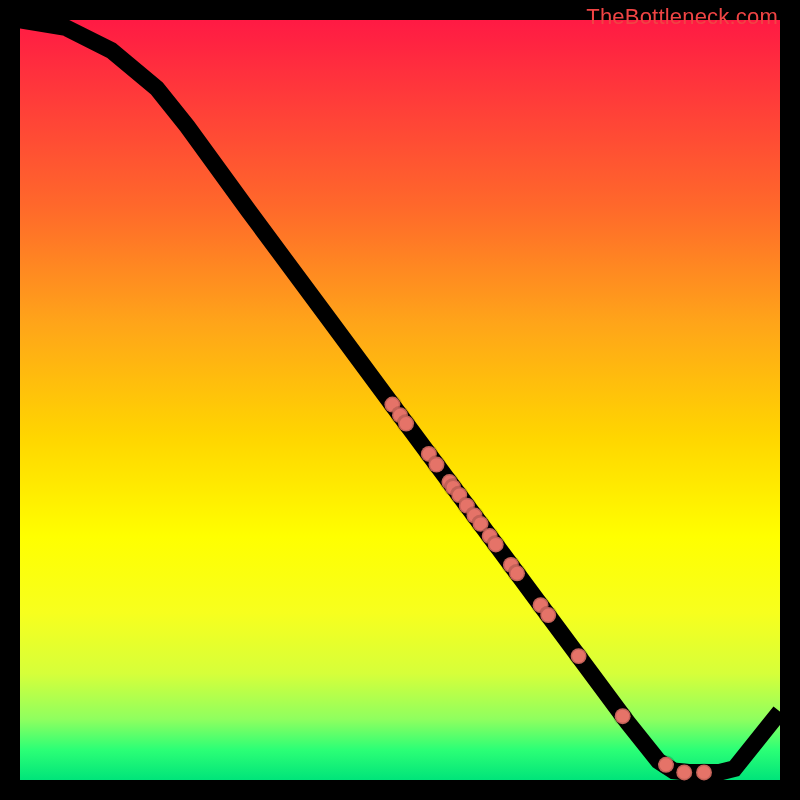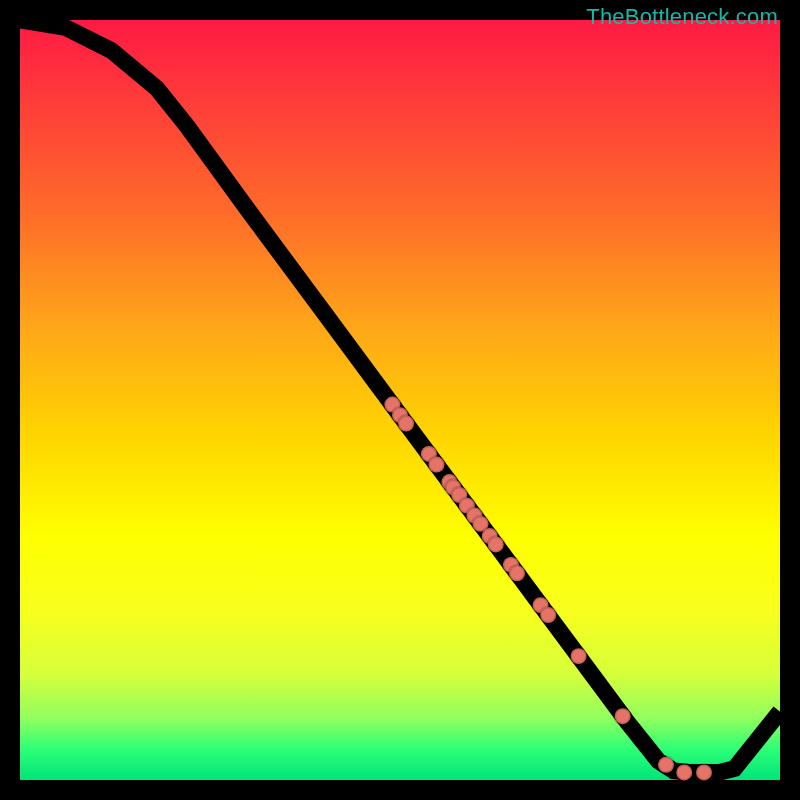--- a/index.html
+++ b/index.html
@@ -28,21 +28,21 @@
       #d6ff3a 86%,
       #8fff5f 92%,
       #2cff76 96%,
       #00e47a 100%
     );
   }
   .watermark {
     position: absolute;
     top: 4px;
     right: 22px;
-    color: #14b8a6;
+    color: #ef4444;
     font-size: 22px;
     font-weight: 500;
     letter-spacing: 0.2px;
     user-select: none;
   }
   svg.curve {
     position: absolute;
     left: 0; top: 0;
     width: 100%; height: 100%;
     overflow: visible;

